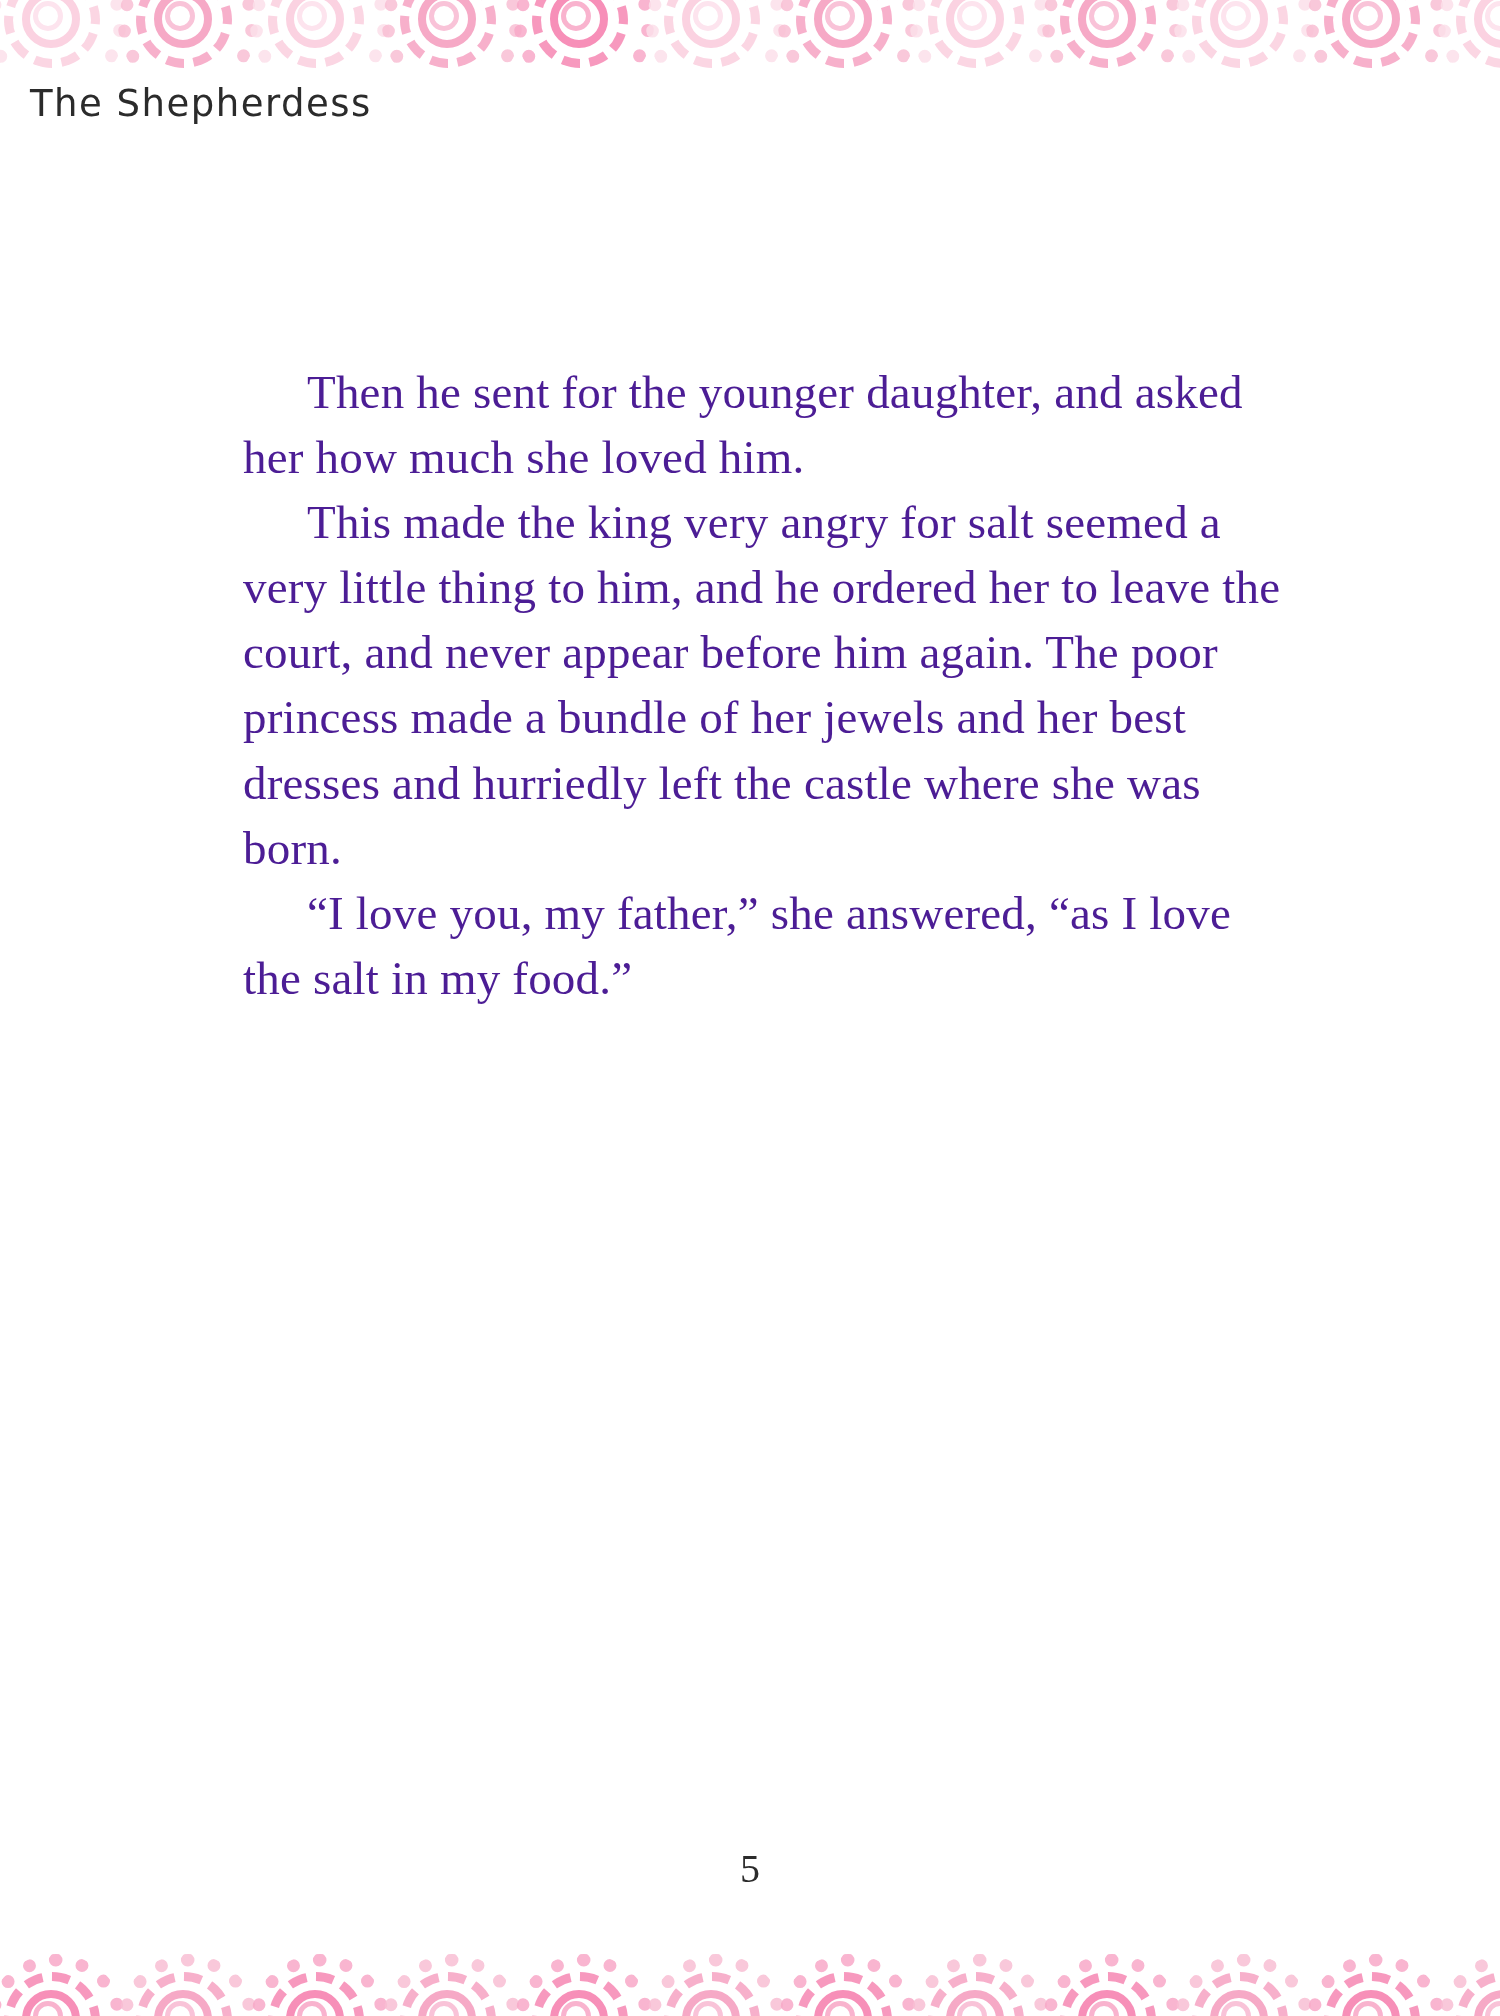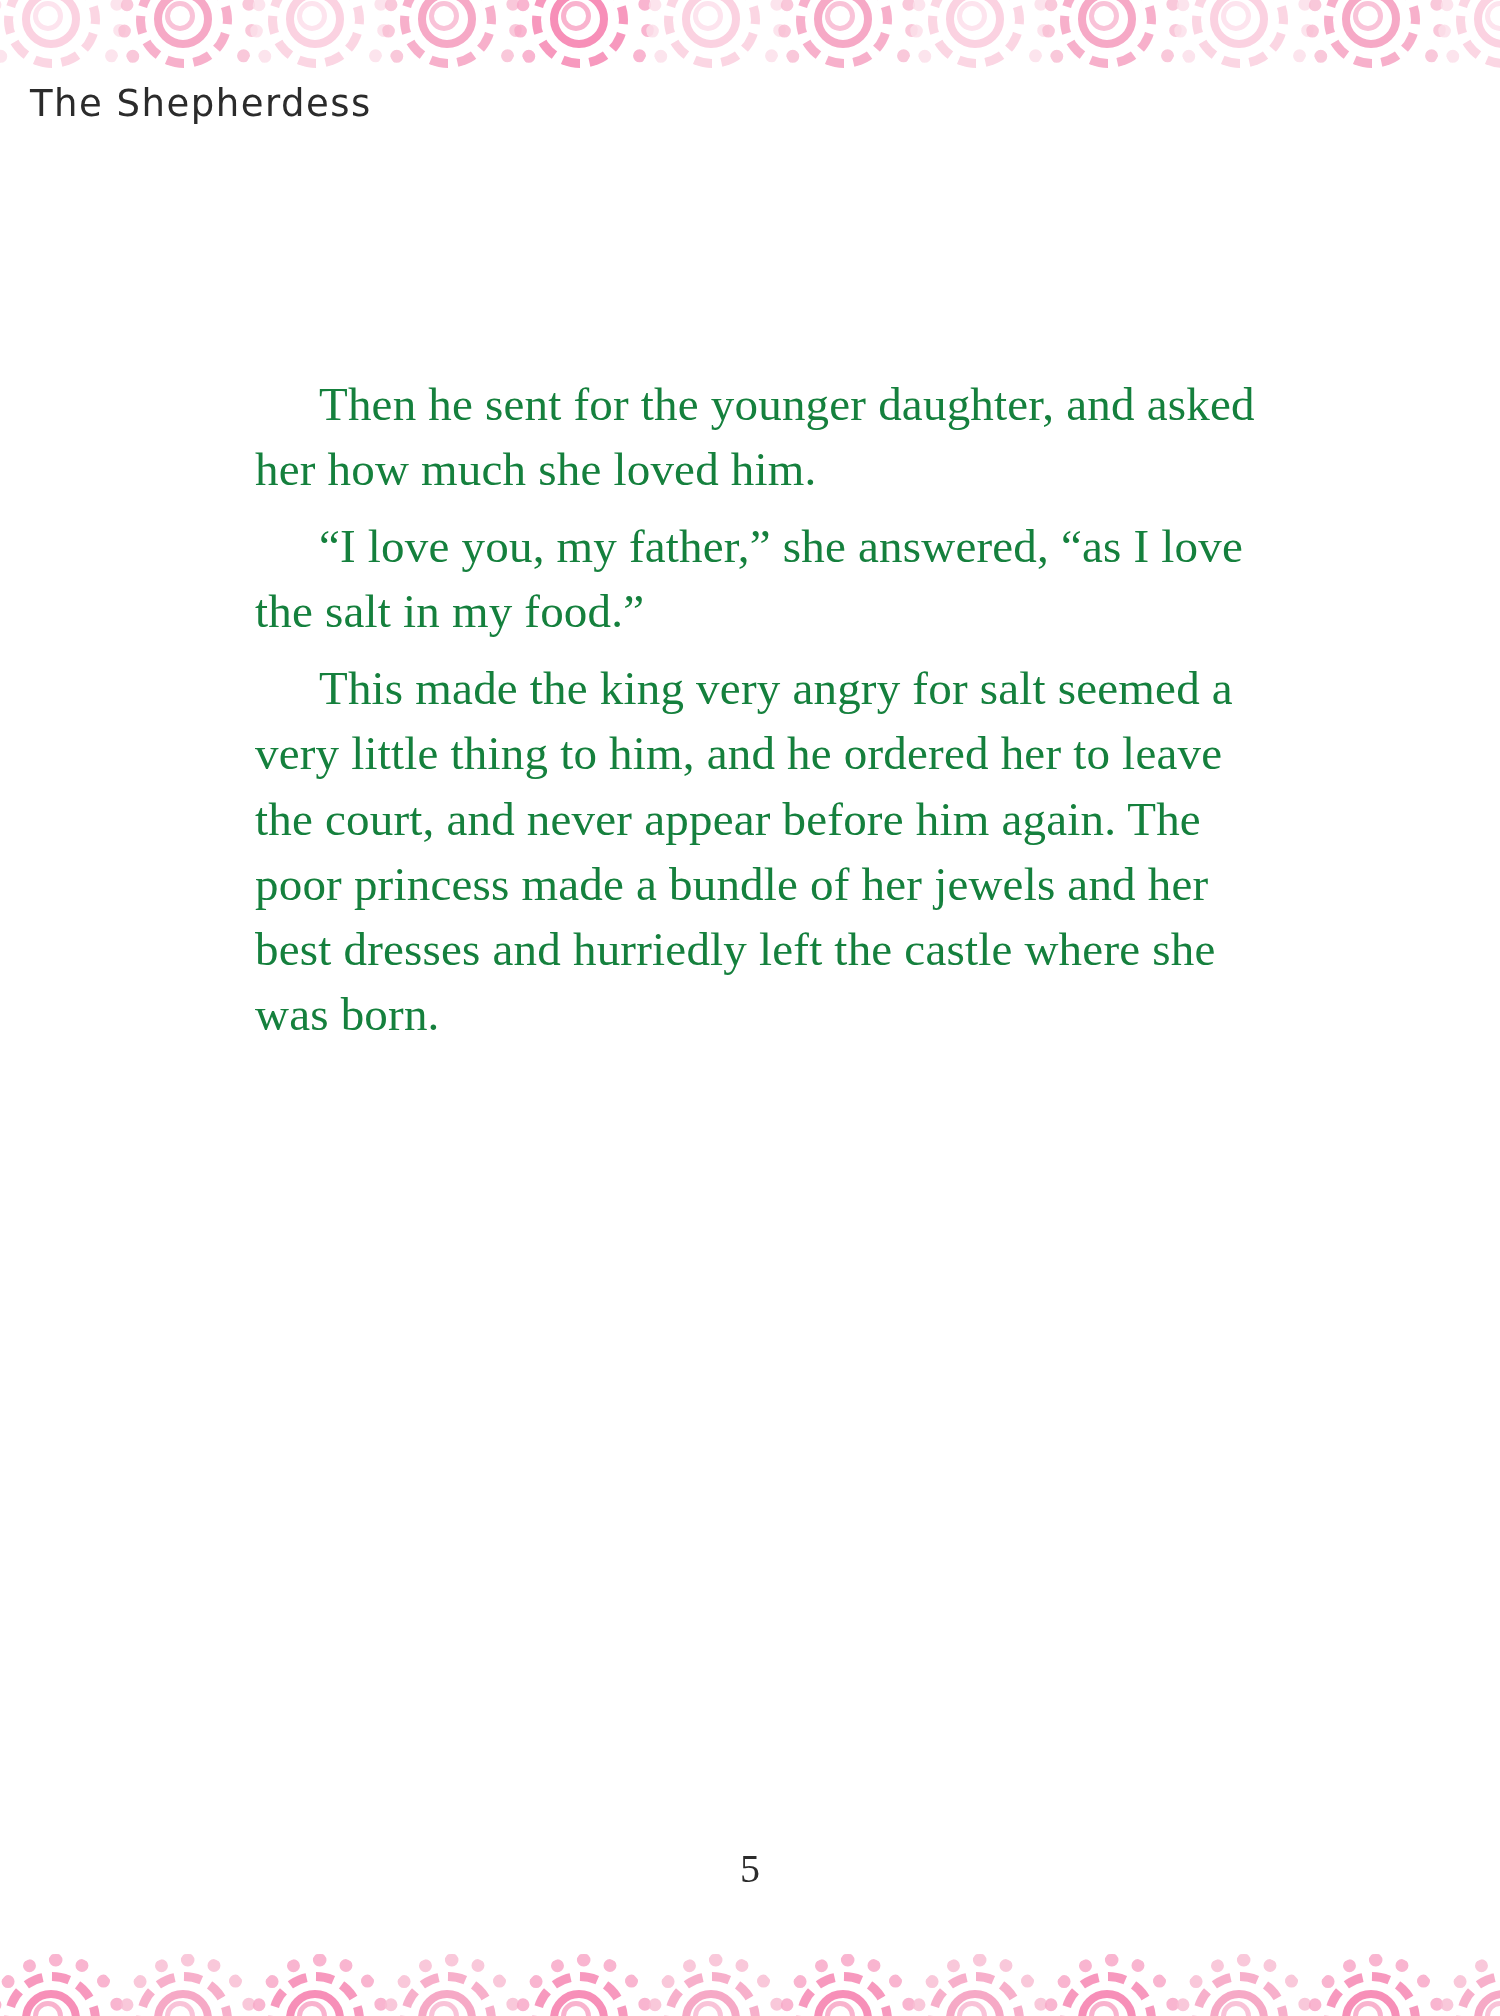--- a/index.html
+++ b/index.html
@@ -101,24 +101,24 @@
   }
 
   
   .body-col {
     position: absolute;
     top: 360px;
     left: 243px;
     width: 1040px;
   }
   .body-col p {
-    margin: 12px;
+    margin: 0;
     font-size: 47px;
     line-height: 1.385;
-    color: #15803d;
+    color: #4c1d95;
     text-indent: 64px;
     font-family: "Liberation Serif", serif;
     letter-spacing: .2px;
   }
 
   
   .folio {
     position: absolute;
     bottom: 124px;
     left: 0;
@@ -208,22 +208,22 @@
           <span class="ring r-in"></span>
           <span class="ring r-core"></span>
         </div>
     </div>
   </div>
 
   <div class="running-head">The Shepherdess</div>
 
   <div class="body-col">
     <p>Then he sent for the younger daughter, and asked her how much she loved him.</p>
+    <p>This made the king very angry for salt seemed a very little thing to him, and he ordered her to leave the court, and never appear before him again. The poor princess made a bundle of her jewels and her best dresses and hurriedly left the castle where she was born.</p>
     <p>“I love you, my father,” she answered, “as I love the salt in my food.”</p>
-    <p>This made the king very angry for salt seemed a very little thing to him, and he ordered her to leave the court, and never appear before him again. The poor princess made a bundle of her jewels and her best dresses and hurriedly left the castle where she was born.</p>
   </div>
 
   <div class="folio">5</div>
 
   <div class="lace bottom">
     <div class="lace-row">
       <div class="doily deep">
           <span class="ring r-outer"></span>
           <span class="ring r-mid"></span>
           <span class="ring r-in"></span>

